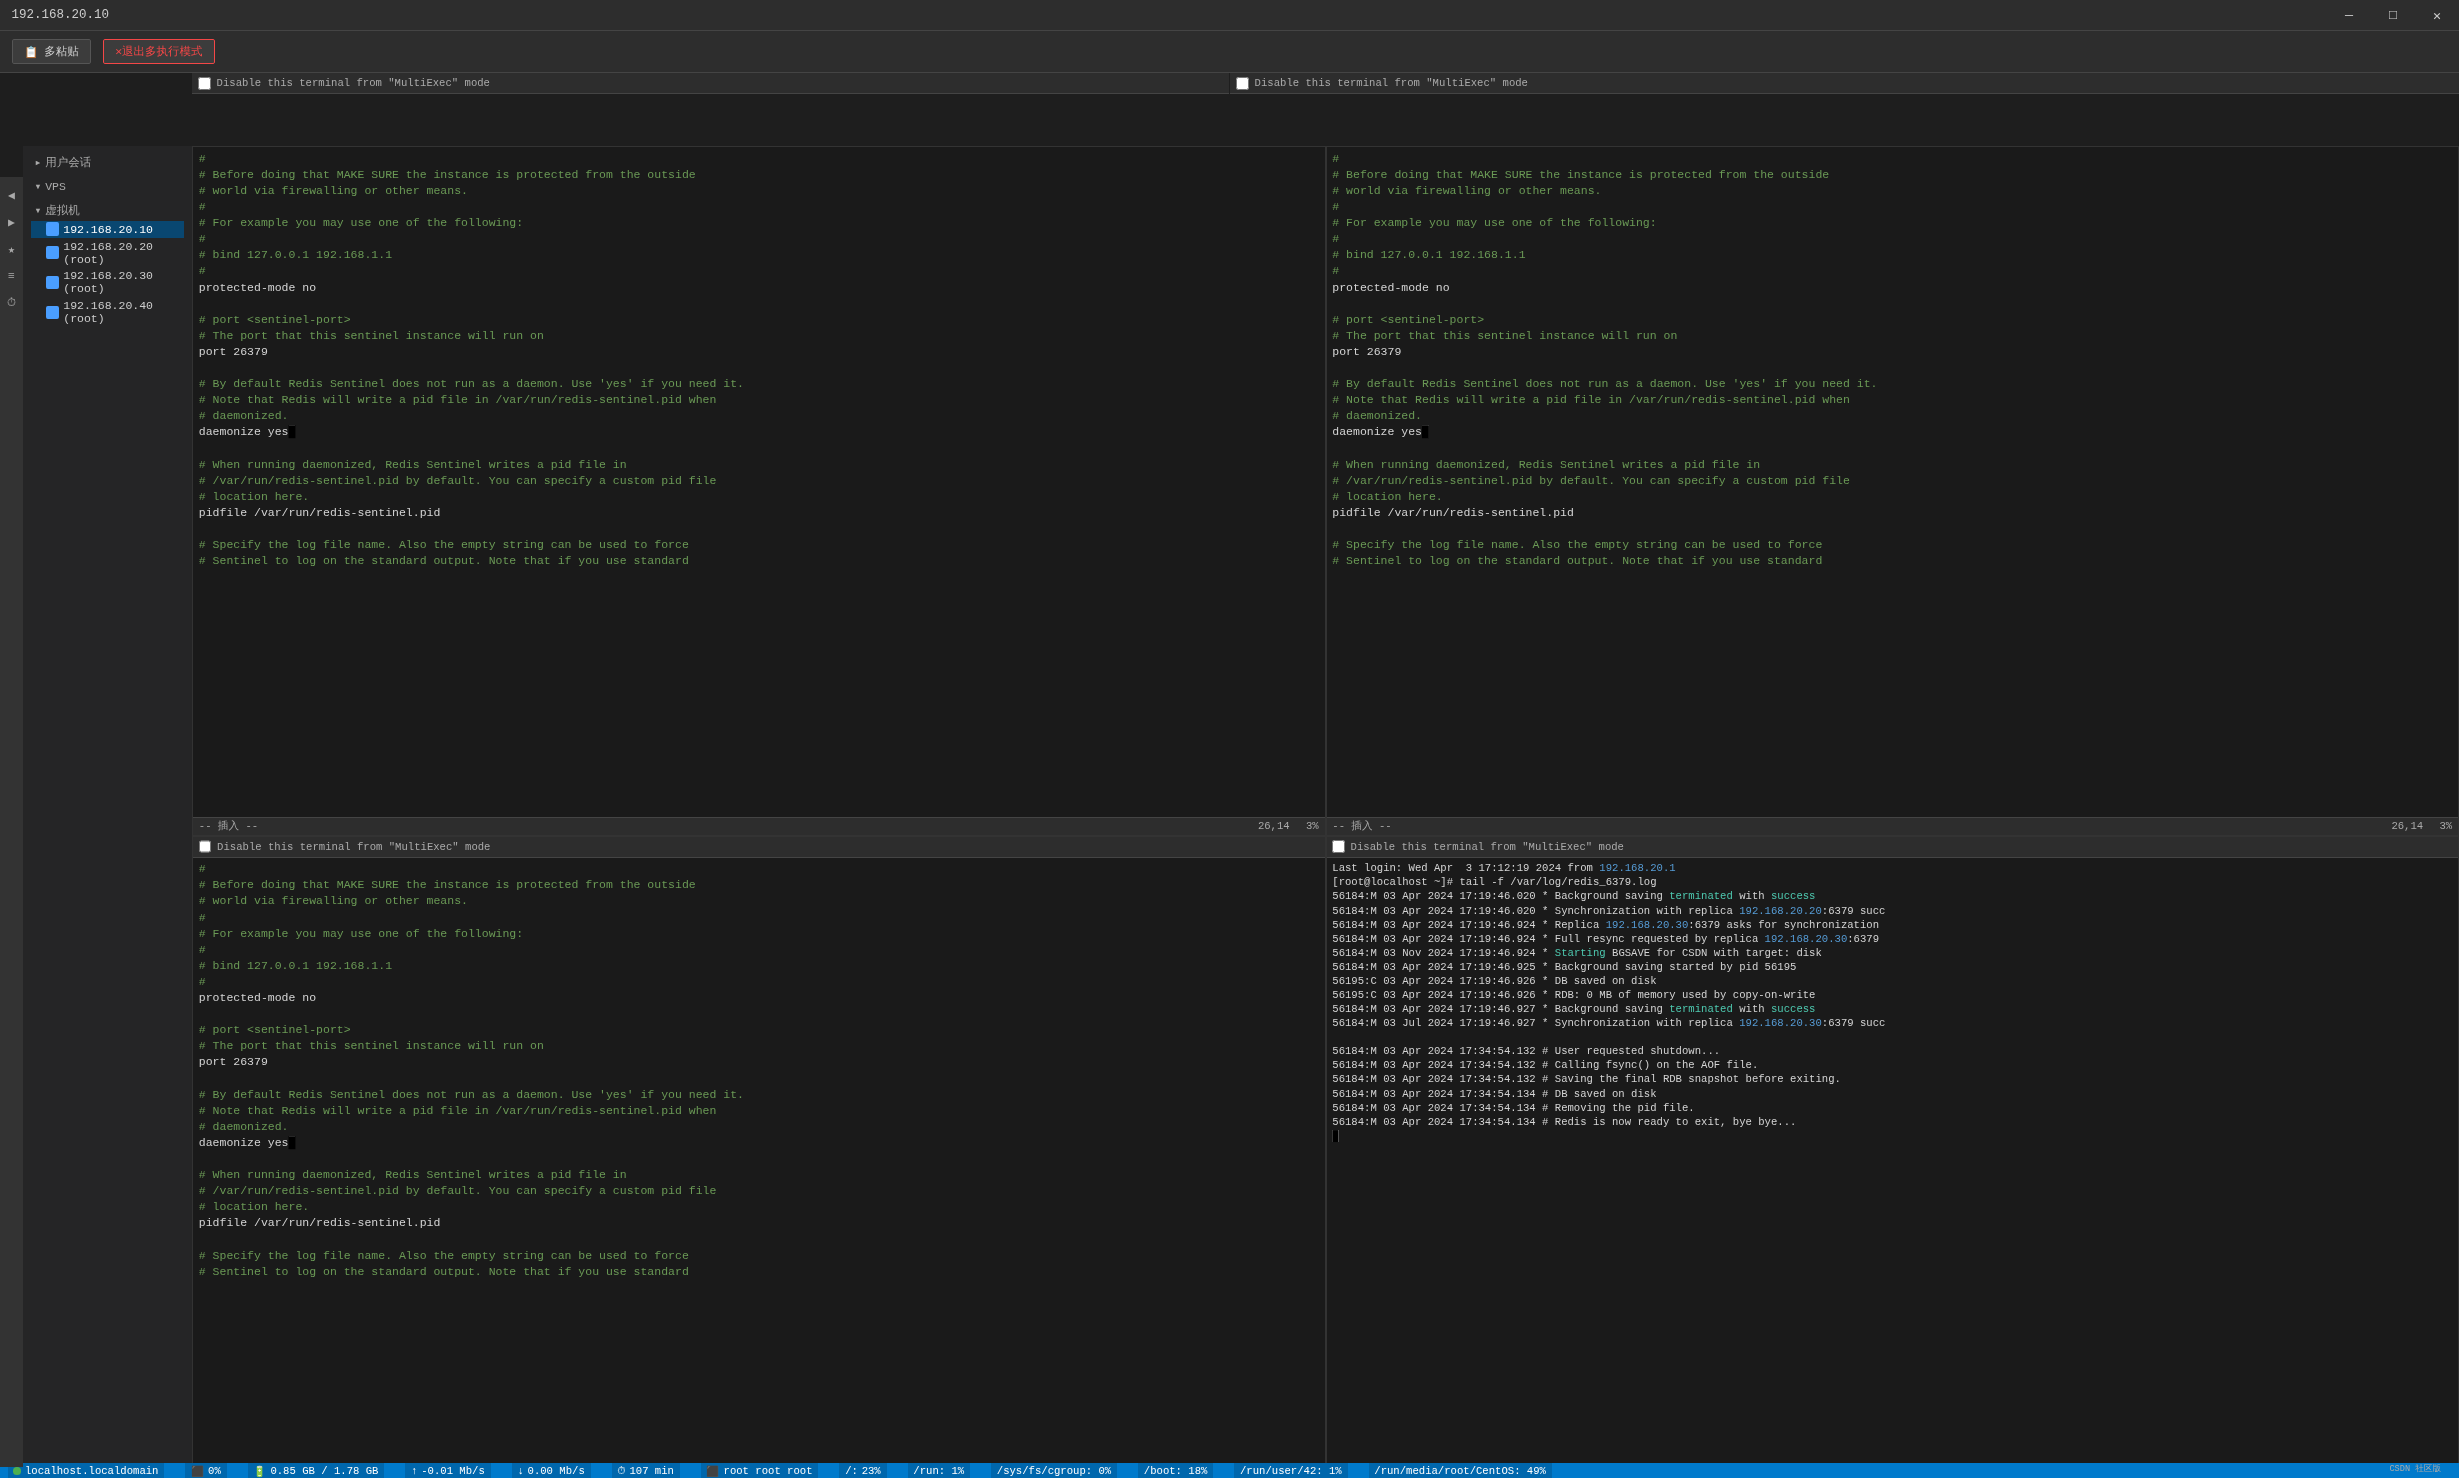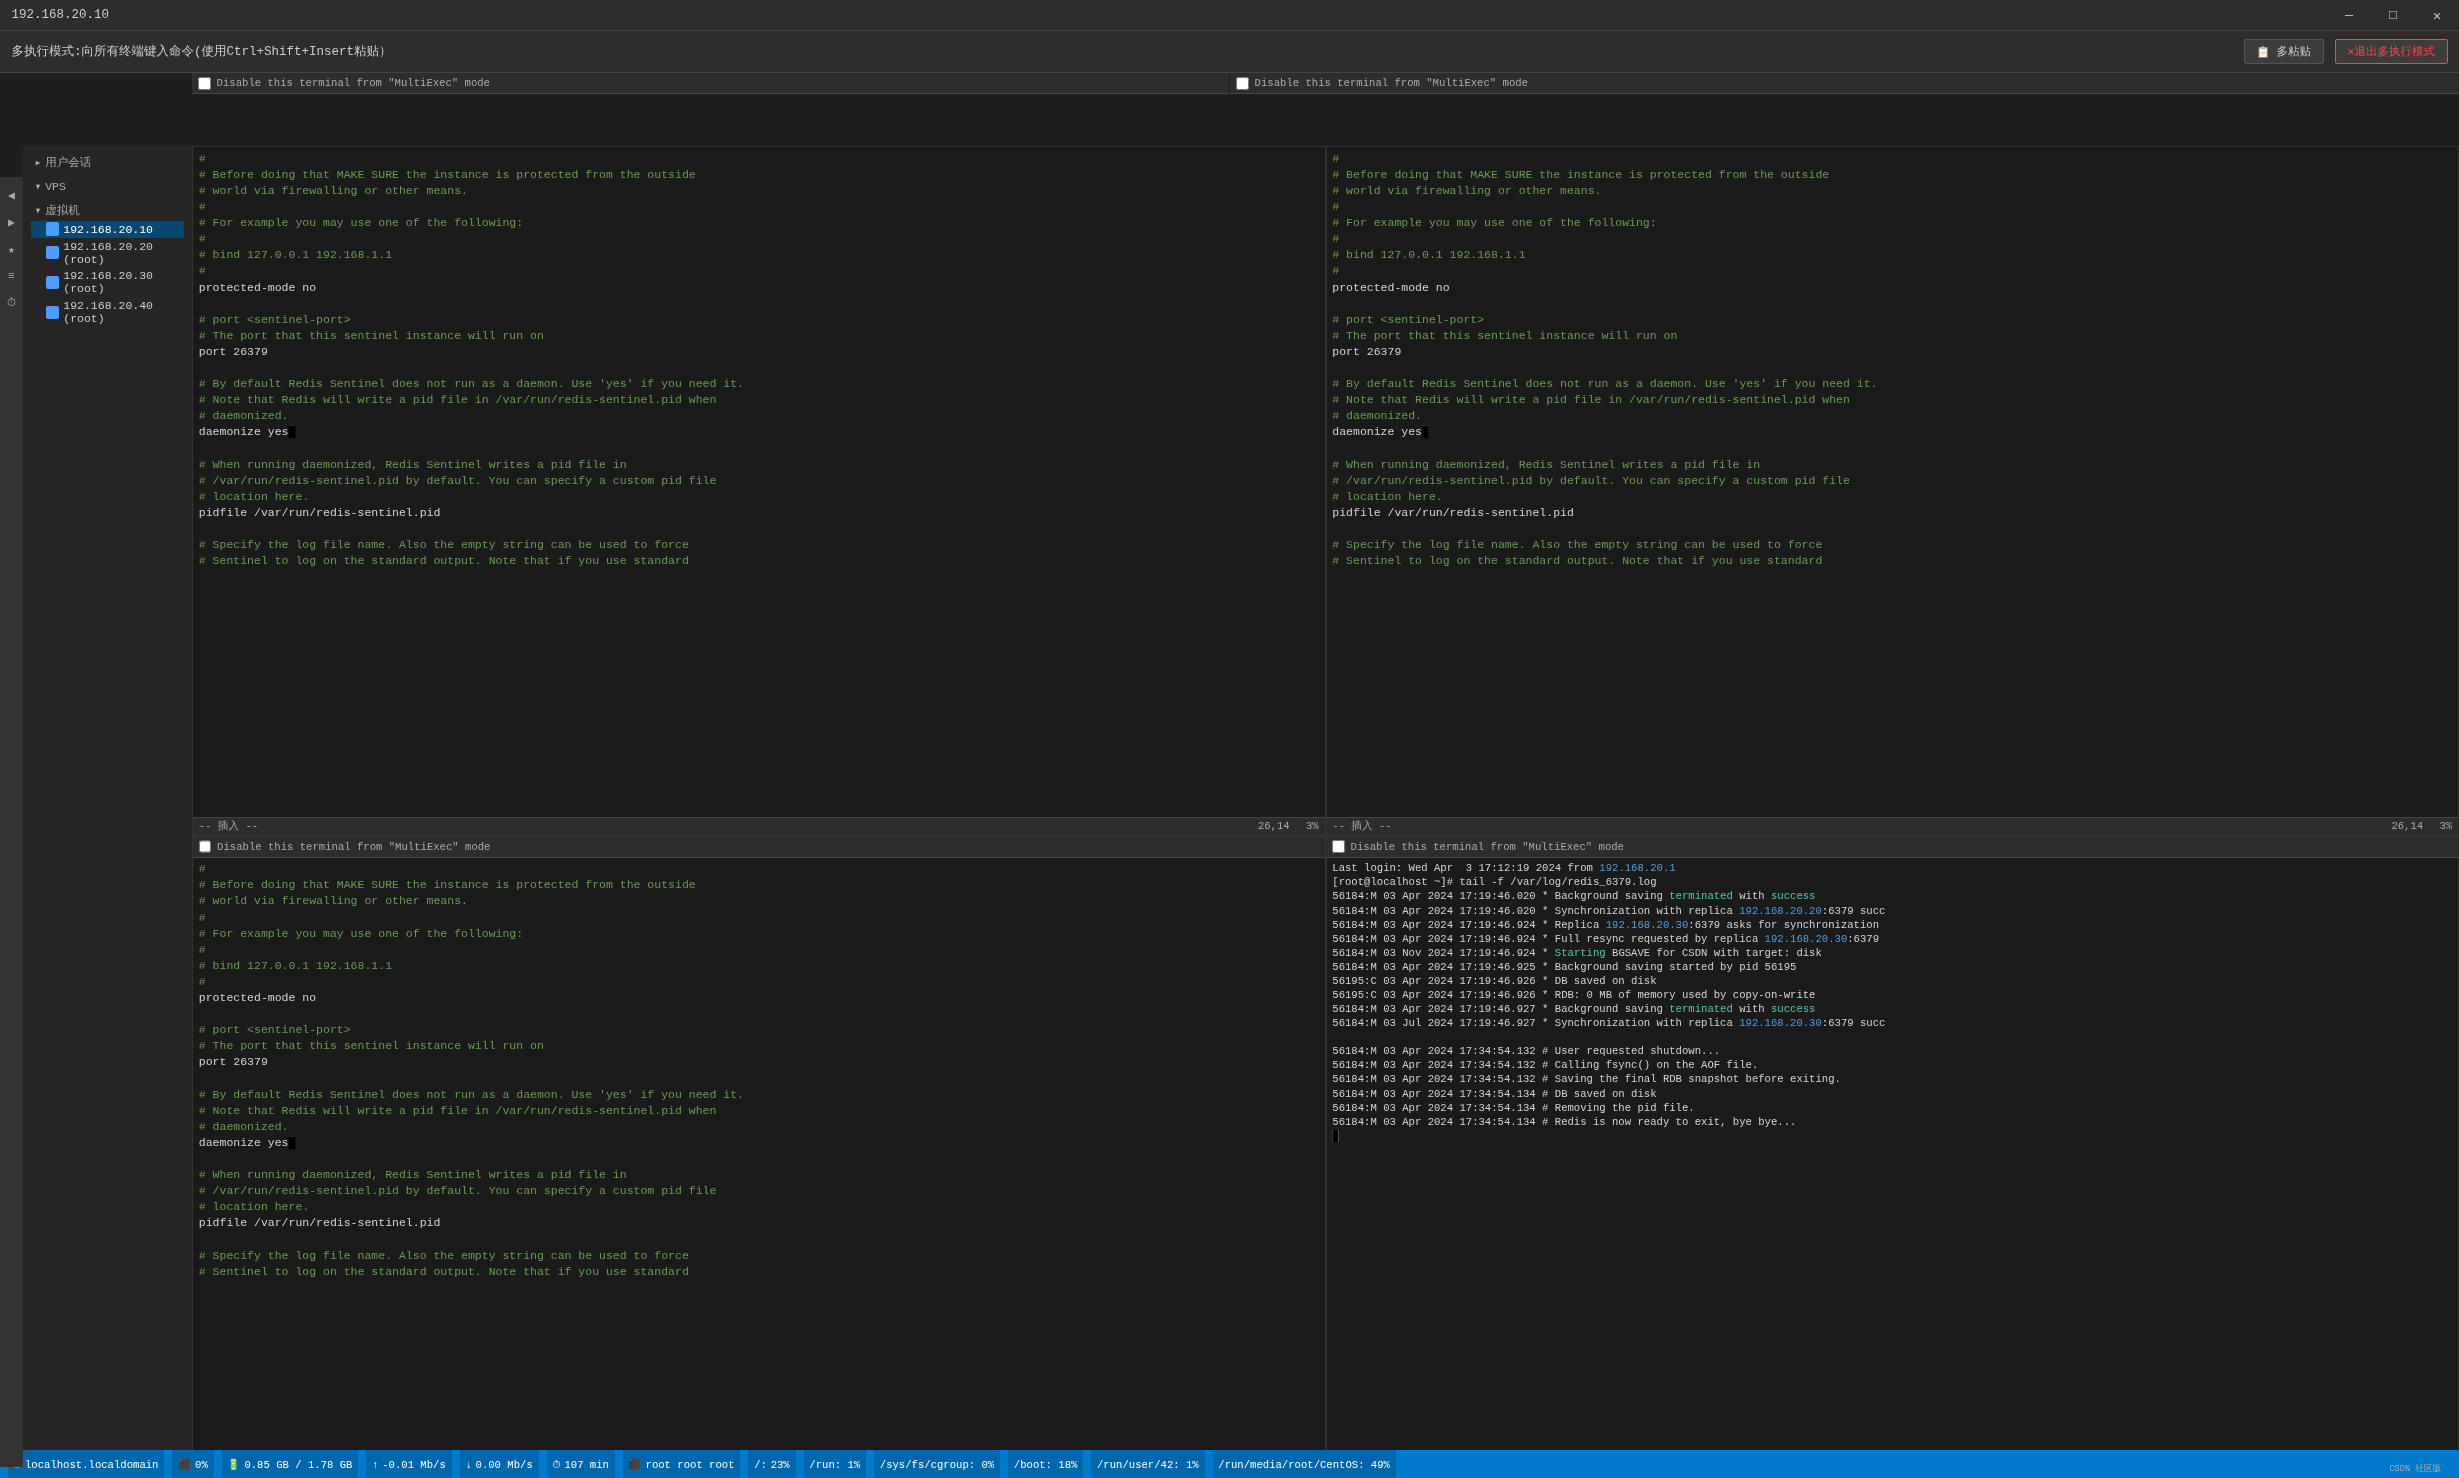--- a/index.html
+++ b/index.html
@@ -201,26 +201,26 @@
       border: 1px solid #555;
       color: #ccc;
       font-size: 11.5px;
       cursor: pointer;
       border-radius: 1.9px;
     }
     .toolbar-btn.exit { color: #f44747; border-color: #f44747; }
 
     
     #statusbar {
-      height: 29px;
+      height: 16px;
       background: #007acc;
       display: flex;
       align-items: center;
       padding: 0 7.7px;
-      gap: 8px;
+      gap: 21px;
       position: absolute;
       bottom: 0;
       left: 0;
       right: 0;
     }
     .status-item {
       display: flex;
       align-items: center;
       gap: 3.8px;
       color: #fff;
@@ -242,21 +242,20 @@
 <div id="titlebar">
   <span id="titlebar-ip">192.168.20.10</span>
   <div id="titlebar-controls">
     <div class="titlebar-btn">—</div>
     <div class="titlebar-btn">□</div>
     <div class="titlebar-btn close">✕</div>
   </div>
 </div>
 
 <div id="top-toolbar">
-  <div id="top-toolbar-title">多执行模式:向所有终端键入命令(使用Ctrl+Shift+Insert粘贴）</div>
   <div class="toolbar-btn">
     <span>📋</span>
     <span>多粘贴</span>
   </div>
   <div class="toolbar-btn exit">
     <span>✕退出多执行模式</span>
   </div>
 </div>
 
 <div id="main-layout" style="height: 1379px; position: relative; top: 73px;">

